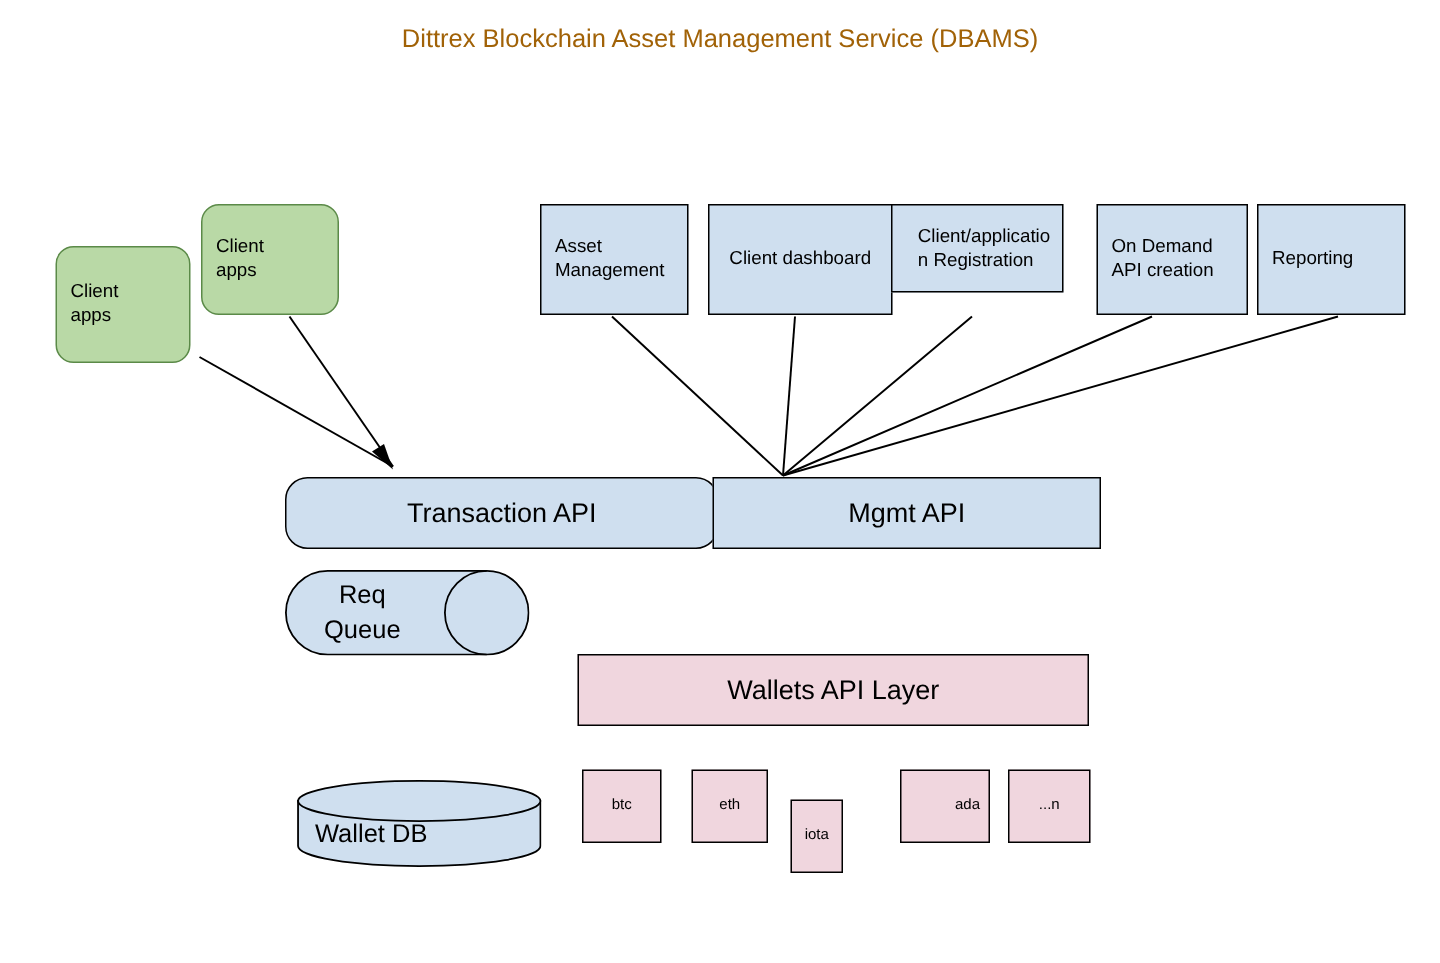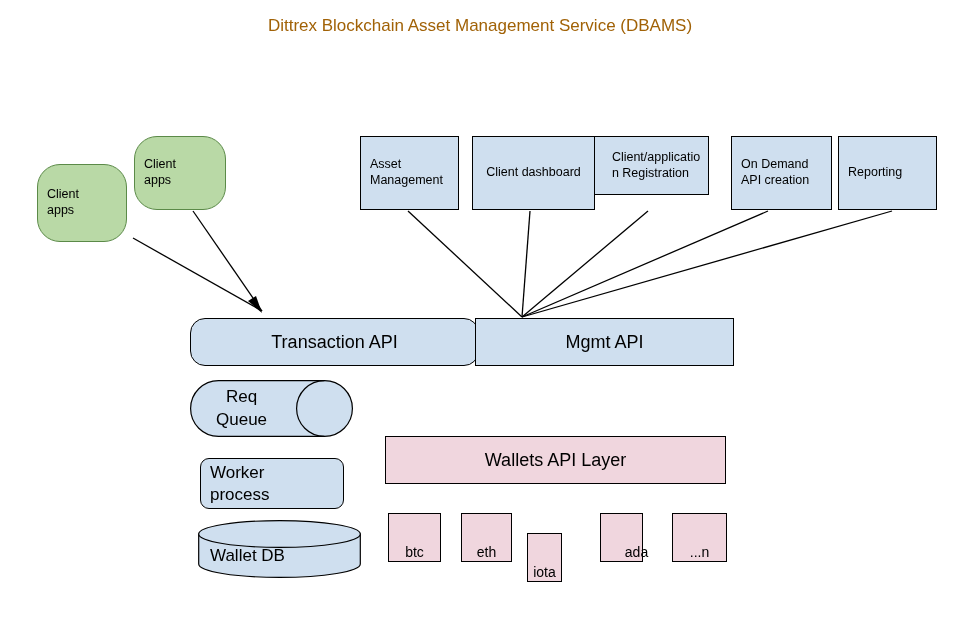--- a/index.html
+++ b/index.html
@@ -38,25 +38,25 @@
   .node.blue   { background: #cfdfef; }
   .node.green  { background: #b9d9a6; border-color: #5b8a48; }
   .node.pink   { background: #f0d6de; }
 
   
   .ta-center { align-items: center; justify-content: center; text-align: center; }
   .ta-left   { align-items: center; justify-content: flex-start; text-align: left; padding-left: 9px; }
 
   
   .fs-sm  { font-size: 12.5px; }
-  .fs-md  { font-size: 14px; align-items: flex-end; }
+  .fs-md  { font-size: 10px; }
   .fs-lg  { font-size: 17px; }
   .fs-xl  { font-size: 18px; }
 
-  .rounded-lg { border-radius: 23px; }
+  .rounded-lg { border-radius: 12px; }
   .rounded-md { border-radius: 9px; }
 
   #page-title {
     position: absolute;
     left: 0;
     top: 16px;
     width: 960px;
     text-align: center;
     font-size: 17px;
     color: #a16207;
@@ -170,24 +170,20 @@
 
   <div class="hcyl" style="left:190px; top:380px; width:163px; height:57px;text-align:center;">
     <svg width="163" height="57" viewBox="0 0 163 57" xmlns="http://www.w3.org/2000/svg">
       <path d="M 28.5 0.6 L 134.5 0.6 A 27.9 27.9 0 0 1 134.5 56.4 L 28.5 56.4 A 27.9 27.9 0 0 1 28.5 0.6 Z" fill="#cfdfef" stroke="#000000" stroke-width="1.2"></path>
       <path d="M 134.5 0.6 A 27.9 27.9 0 0 0 134.5 56.4" fill="none" stroke="#000000" stroke-width="1.2"></path>
     </svg>
     <div class="hcyl-label">Req
 Queue</div>
   </div>
 
-  <div class="node blue rounded-md ta-left fs-lg" style="left:200px; top:458px; width:144px; height:51px;">
-    <span>Worker
-process</span>
-  </div>
 
   <div class="vcyl" style="left:198px; top:520px; width:163px; height:58px;">
     <svg width="163" height="58" viewBox="0 0 163 58" xmlns="http://www.w3.org/2000/svg">
       <path d="M 0.7 14 L 0.7 44 A 80.8 13.4 0 0 0 162.3 44 L 162.3 14 Z" fill="#cfdfef" stroke="#000000" stroke-width="1.2"></path>
       <ellipse cx="81.5" cy="14" rx="80.8" ry="13.4" fill="#cfdfef" stroke="#000000" stroke-width="1.2"></ellipse>
     </svg>
     <div class="vcyl-label">Wallet DB</div>
   </div>
 
   <div class="node pink ta-center fs-xl" style="left:385px; top:436px; width:341px; height:48px;">
@@ -199,21 +195,21 @@
   </div>
 
   <div class="node pink ta-center fs-md" style="left:461px; top:513px; width:51px; height:49px;">
     <span>eth</span>
   </div>
 
   <div class="node pink ta-center fs-md" style="left:527px; top:533px; width:35px; height:49px;">
     <span>iota</span>
   </div>
 
-  <div class="node pink ta-center fs-md" style="left:600px; top:513px; width:43px; height:49px;padding-left:30px;">
+  <div class="node pink ta-center fs-md" style="left:600px; top:513px; width:60px; height:49px;padding-left:30px;">
     <span>ada</span>
   </div>
 
   <div class="node pink ta-center fs-md" style="left:672px; top:513px; width:55px; height:49px;">
     <span>...n</span>
   </div>
 
 </div>
 
 </body></html>

